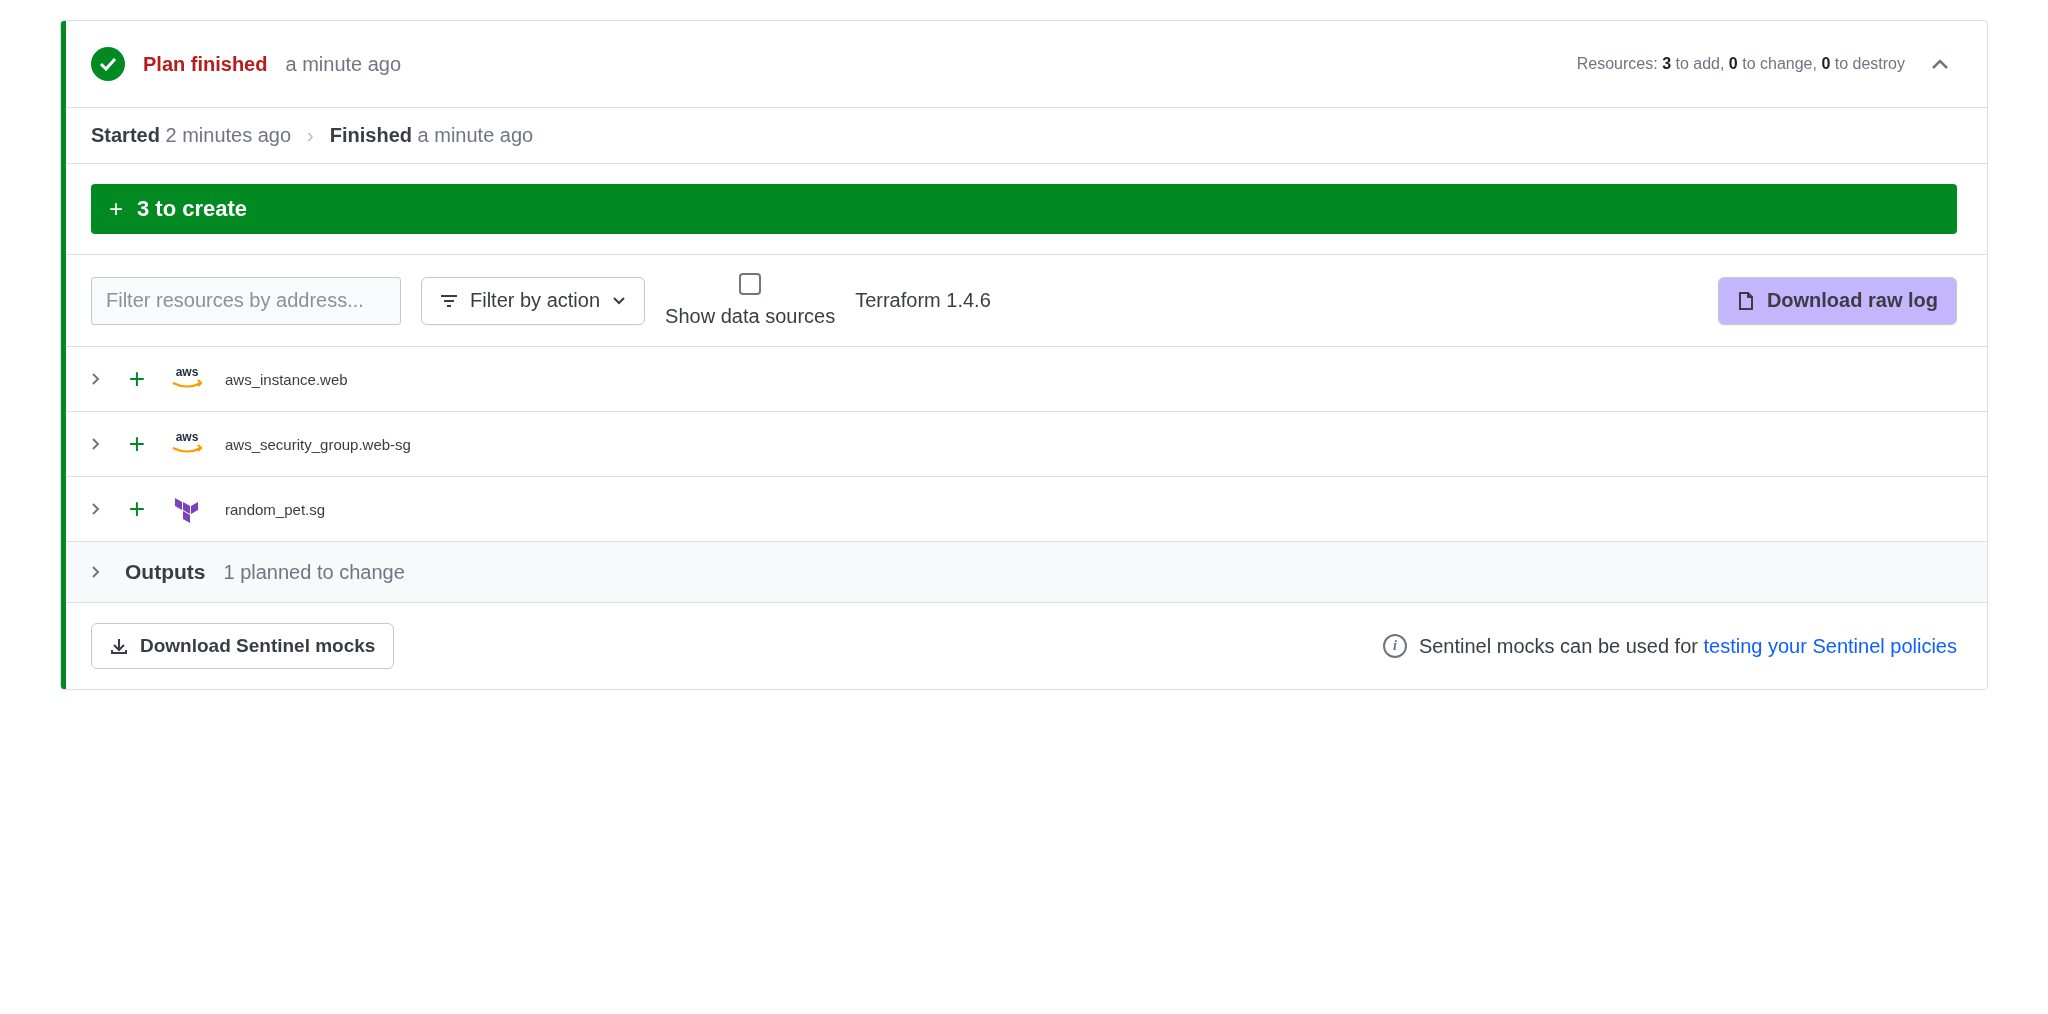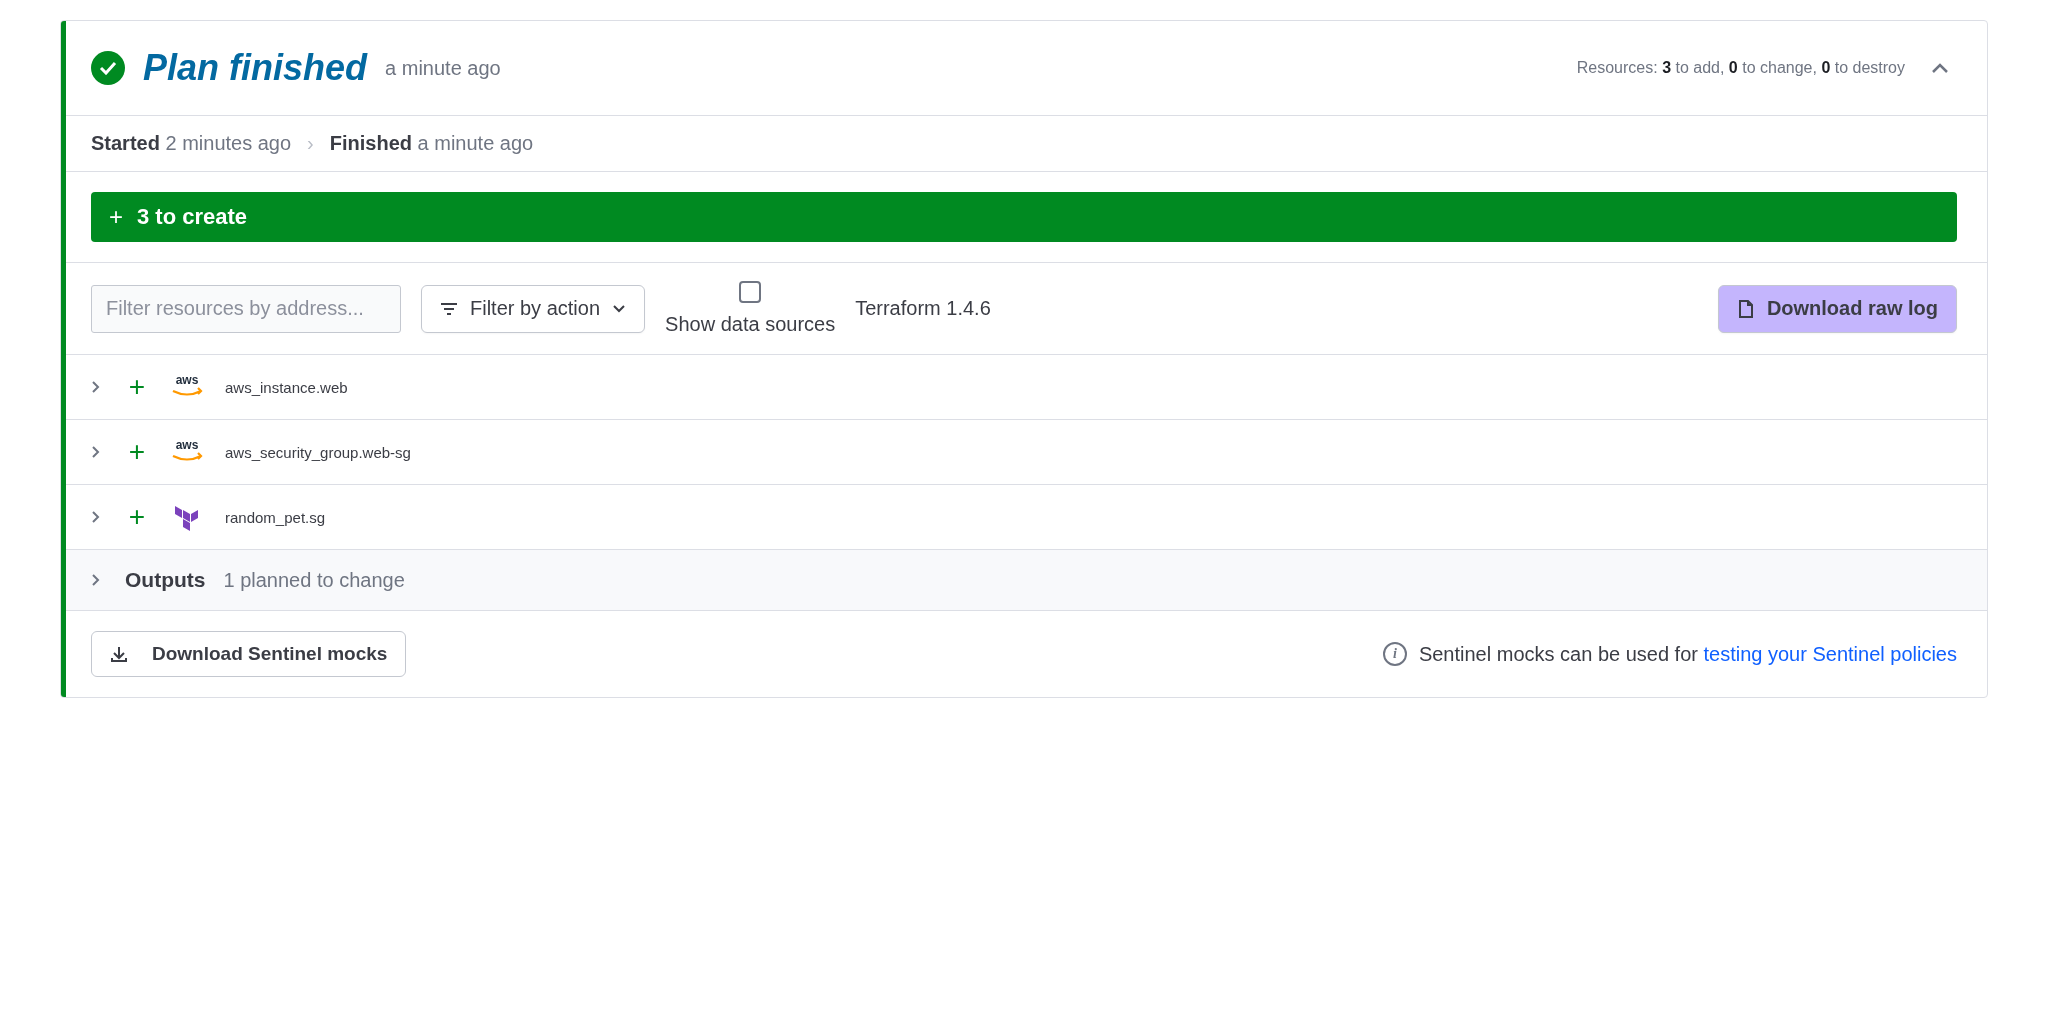--- a/index.html
+++ b/index.html
@@ -34,24 +34,23 @@
     width: 34px; height: 34px;
     border-radius: 50%;
     background: #008a21;
     display: flex;
     align-items: center;
     justify-content: center;
     flex-shrink: 0;
   }
   .check-circle svg { stroke: #fff; stroke-width: 3; fill: none; }
   .panel-title {
-    font-size: 36px;
+    font-size: 20px;
     font-weight: 700;
-    color: #0369a1;
-    font-style: italic;
+    color: #b91c1c;
   }
   .panel-subtitle {
     font-size: 20px;
     color: #6f7582;
   }
   .panel-spacer { flex: 1; }
   .resource-summary {
     font-size: 16px;
     color: #6f7582;
   }
@@ -199,21 +198,21 @@
     align-items: center;
     gap: 20px;
   }
   .download-mocks {
     height: 46px;
     border: 1px solid #c4c8d0;
     border-radius: 6px;
     padding: 0 18px;
     display: flex;
     align-items: center;
-    gap: 24px;
+    gap: 12px;
     font-size: 19px;
     font-weight: 600;
     color: #3b3d45;
     background: #fff;
     cursor: pointer;
   }
   .info-wrap {
     margin-left: auto;
     display: flex;
     align-items: center;

